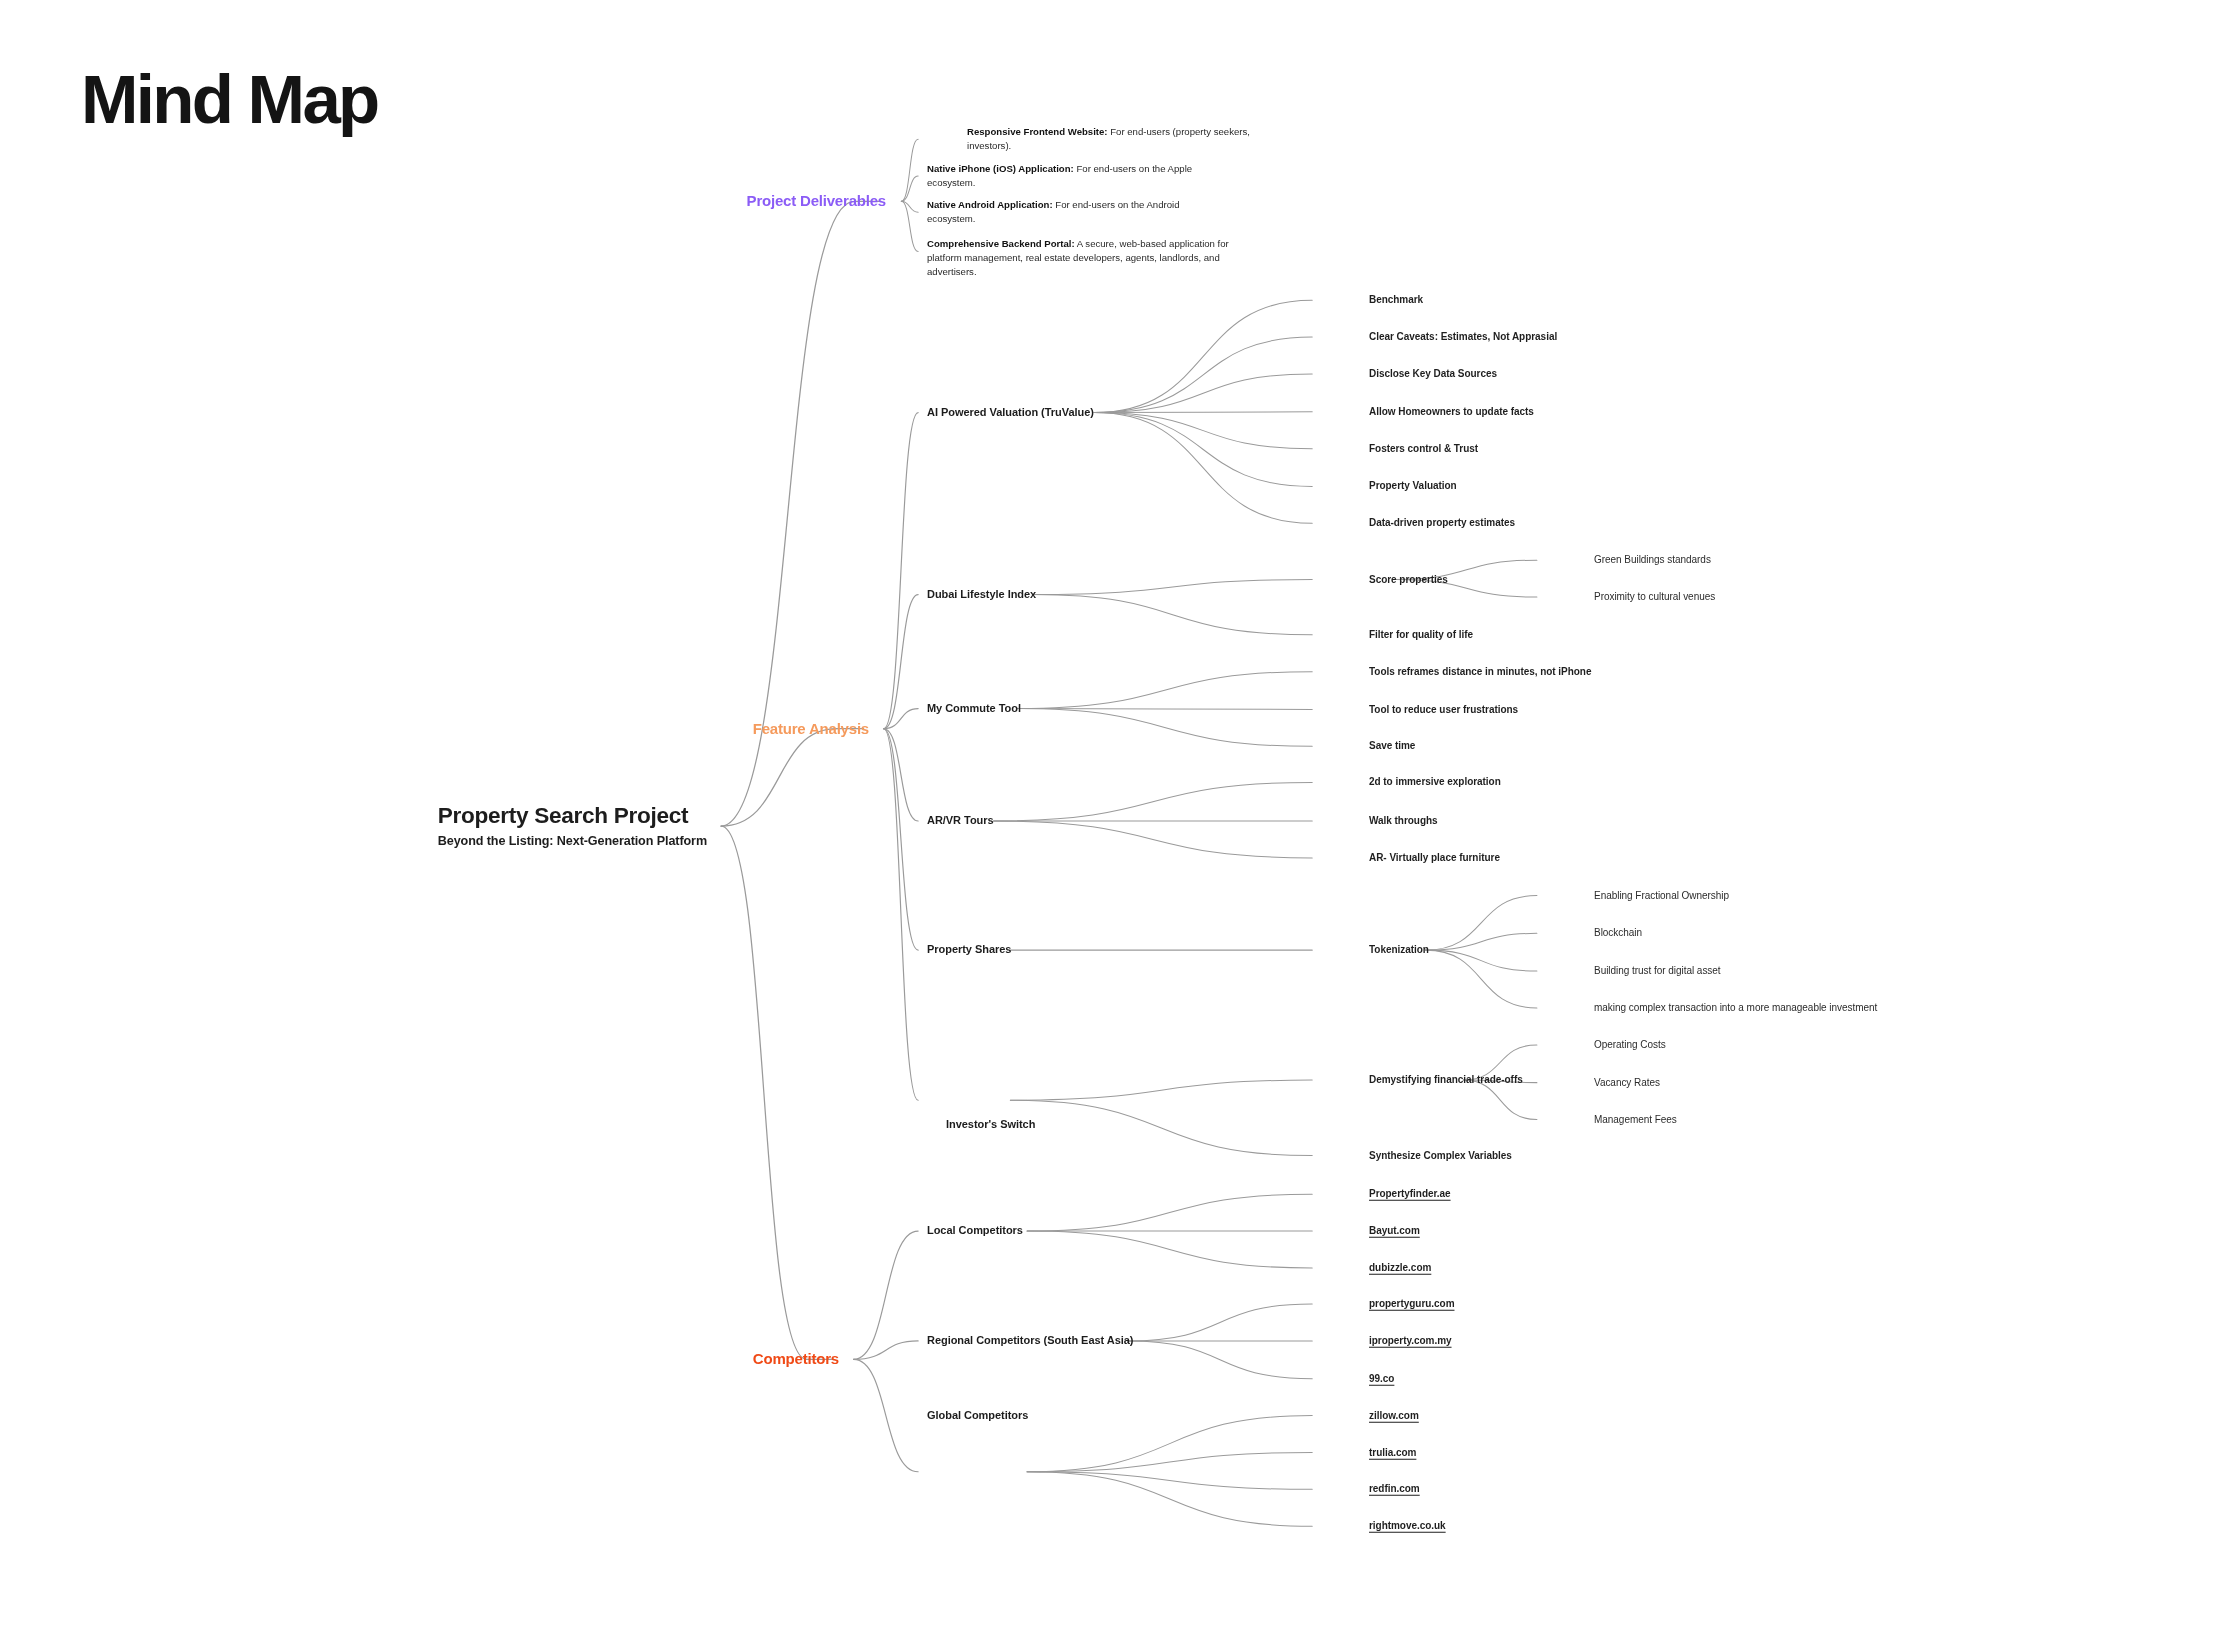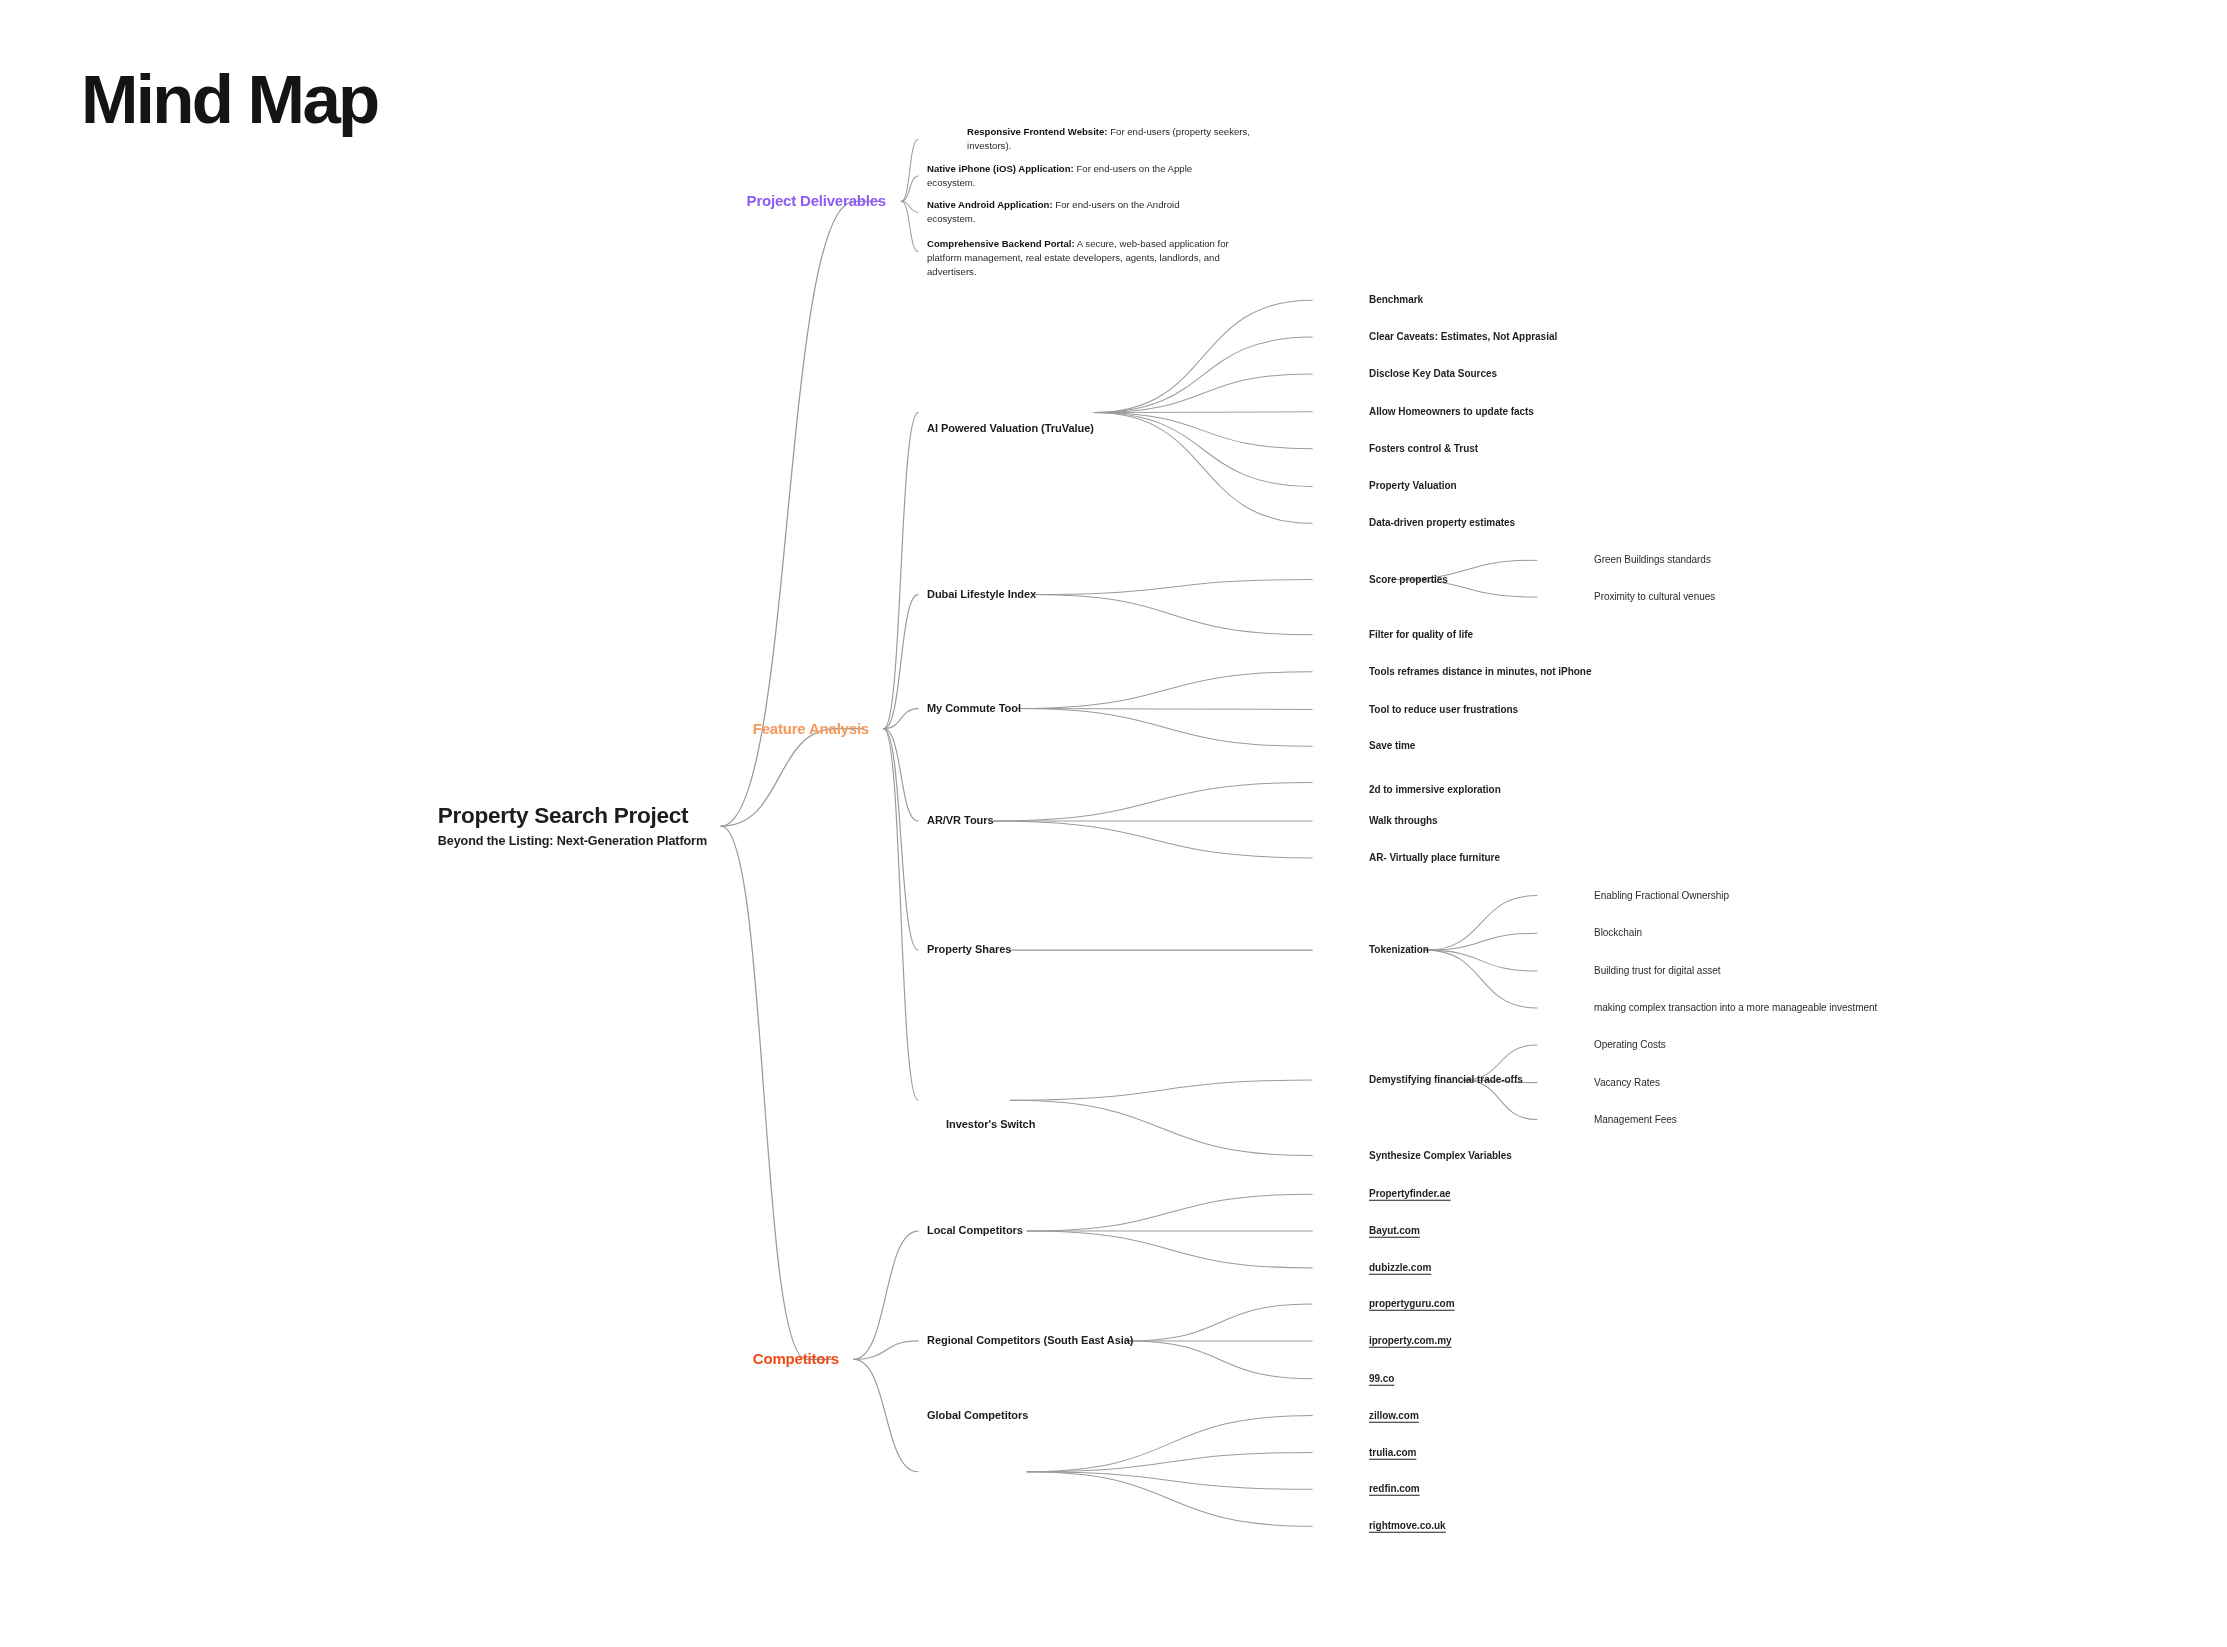--- a/index.html
+++ b/index.html
@@ -114,41 +114,41 @@
       <div class="node anchor-right branch" style="left: 869px; top: 729px; color: rgb(245, 154, 92);">Feature Analysis</div>
       <div class="node anchor-right branch" style="left: 839px; top: 1359px; color: rgb(240, 74, 22);">Competitors</div>
       <div class="node anchor-right" style="left: 707px; top: 826px;">
         <div class="root-title">Property Search Project</div>
         <div class="root-sub">Beyond the Listing: Next-Generation Platform</div>
       </div>
       <div class="node anchor-left deliv" style="left: 927px; top: 139px; margin-left: 40px;"><b>Responsive Frontend Website:</b><span> For end-users (property seekers, investors).</span></div>
       <div class="node anchor-left deliv" style="left: 927px; top: 176px;"><b>Native iPhone (iOS) Application:</b><span> For end-users on the Apple ecosystem.</span></div>
       <div class="node anchor-left deliv" style="left: 927px; top: 212px;"><b>Native Android Application:</b><span> For end-users on the Android ecosystem.</span></div>
       <div class="node anchor-left deliv" style="left: 927px; top: 252px; transform: translateY(-35%); max-width: 323px;"><b>Comprehensive Backend Portal:</b><span> A secure, web-based application for platform management, real estate developers, agents, landlords, and advertisers.</span></div>
-      <div class="node anchor-left topic" style="left: 927px; top: 413px; margin-top: 16px;">AI Powered Valuation (TruValue)</div>
+      <div class="node anchor-left topic" style="left: 927px; top: 413px;">AI Powered Valuation (TruValue)</div>
       <div class="node anchor-left topic" style="left: 927px; top: 595px;">Dubai Lifestyle Index</div>
       <div class="node anchor-left topic" style="left: 927px; top: 709px;">My Commute Tool</div>
       <div class="node anchor-left topic" style="left: 927px; top: 821px;">AR/VR Tours</div>
       <div class="node anchor-left topic" style="left: 927px; top: 950px;">Property Shares</div>
       <div class="node anchor-left topic" style="left: 946px; top: 1100px; margin-top: 25px;">Investor's Switch</div>
       <div class="node anchor-left leaf" style="left: 1321px; top: 300px;">Benchmark</div>
       <div class="node anchor-left leaf" style="left: 1321px; top: 337px;">Clear Caveats: Estimates, Not Apprasial</div>
       <div class="node anchor-left leaf" style="left: 1321px; top: 374px;">Disclose Key Data Sources</div>
       <div class="node anchor-left leaf" style="left: 1321px; top: 412px;">Allow Homeowners to update facts</div>
       <div class="node anchor-left leaf" style="left: 1321px; top: 449px;">Fosters control &amp; Trust</div>
       <div class="node anchor-left leaf" style="left: 1321px; top: 486px;">Property Valuation</div>
       <div class="node anchor-left leaf" style="left: 1321px; top: 523px;">Data-driven property estimates</div>
       <div class="node anchor-left leaf" style="left: 1321px; top: 580px;">Score properties</div>
       <div class="node anchor-left leaf" style="left: 1321px; top: 635px;">Filter for quality of life</div>
       <div class="node anchor-left leaf reg" style="left: 1546px; top: 560px;">Green Buildings standards</div>
       <div class="node anchor-left leaf reg" style="left: 1546px; top: 597px;">Proximity to cultural venues</div>
       <div class="node anchor-left leaf" style="left: 1321px; top: 672px;">Tools reframes distance in minutes, not iPhone</div>
       <div class="node anchor-left leaf" style="left: 1321px; top: 710px;">Tool to reduce user frustrations</div>
       <div class="node anchor-left leaf" style="left: 1321px; top: 746px;">Save time</div>
-      <div class="node anchor-left leaf" style="left: 1321px; top: 782px; margin-top: 8px;">2d to immersive exploration</div>
+      <div class="node anchor-left leaf" style="left: 1321px; top: 782px;">2d to immersive exploration</div>
       <div class="node anchor-left leaf" style="left: 1321px; top: 821px;">Walk throughs</div>
       <div class="node anchor-left leaf" style="left: 1321px; top: 858px;">AR- Virtually place furniture</div>
       <div class="node anchor-left leaf" style="left: 1321px; top: 950px;">Tokenization</div>
       <div class="node anchor-left leaf reg" style="left: 1546px; top: 896px;">Enabling Fractional Ownership</div>
       <div class="node anchor-left leaf reg" style="left: 1546px; top: 933px;">Blockchain</div>
       <div class="node anchor-left leaf reg" style="left: 1546px; top: 971px;">Building trust for digital asset</div>
       <div class="node anchor-left leaf reg" style="left: 1546px; top: 1008px;">making complex transaction into a more manageable investment</div>
       <div class="node anchor-left leaf" style="left: 1321px; top: 1080px;">Demystifying financial trade-offs</div>
       <div class="node anchor-left leaf" style="left: 1321px; top: 1156px;">Synthesize Complex Variables</div>
       <div class="node anchor-left leaf reg" style="left: 1546px; top: 1045px;">Operating Costs</div>

